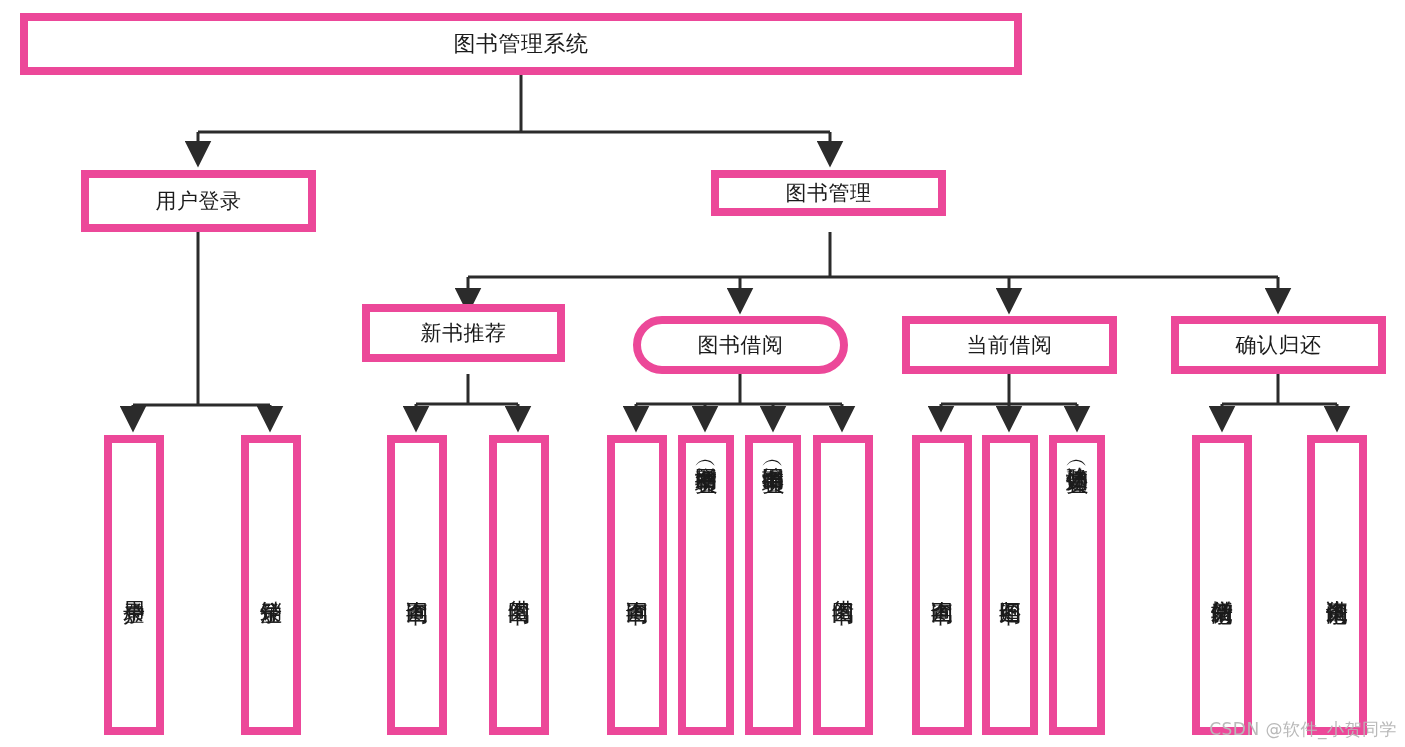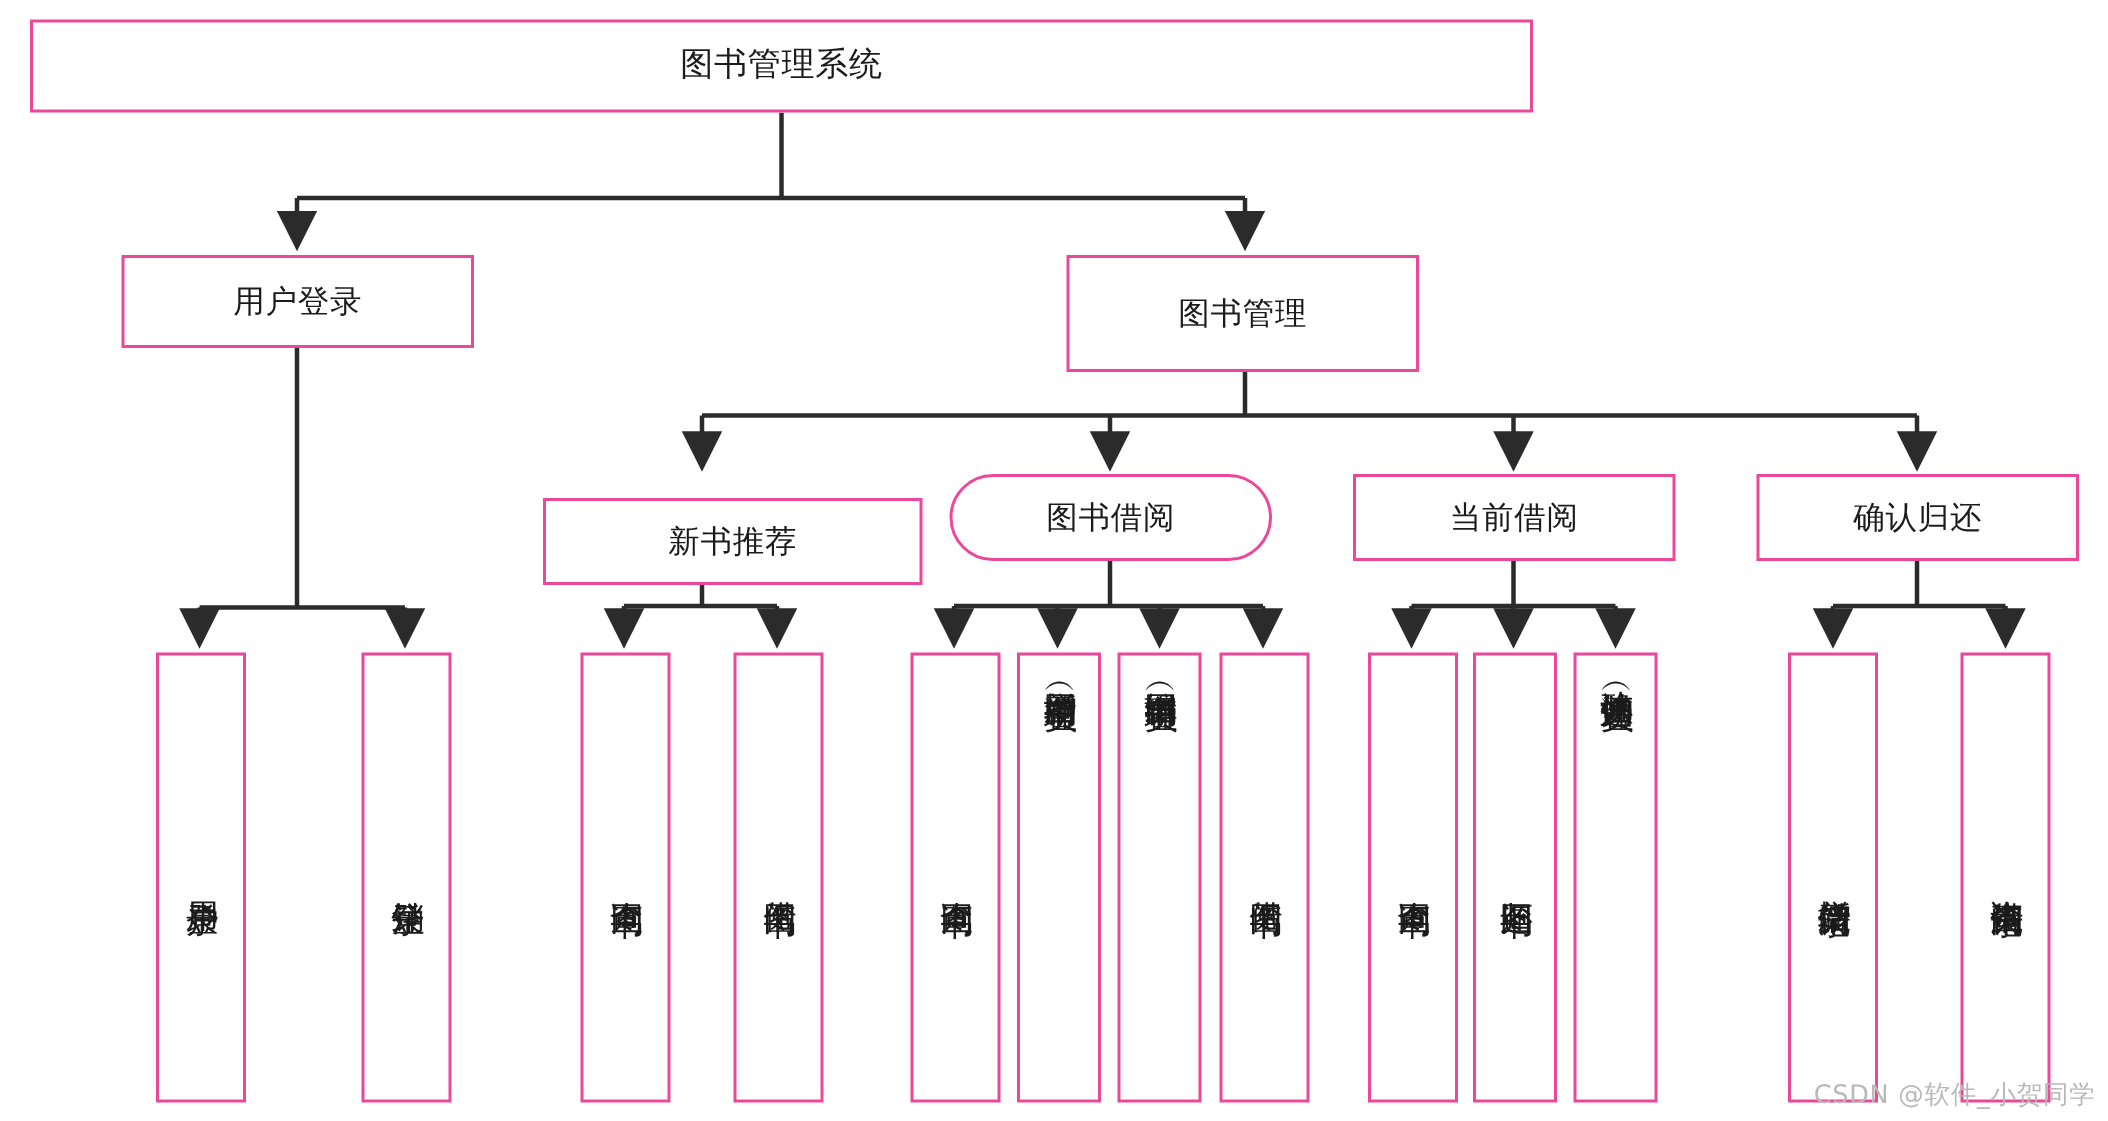--- a/index.html
+++ b/index.html
@@ -23,21 +23,21 @@
     left: 0;
     top: 0;
     width: 1405px;
     height: 747px;
     pointer-events: none;
   }
   .node {
     position: absolute;
     box-sizing: border-box;
     background: #ffffff;
-    border: 2px solid #ec4899;
+    border: 8px solid #ec4899;
     display: flex;
     align-items: center;
     justify-content: center;
     overflow: hidden;
   }
   .node .label {
     color: #1b1b1b;
     font-family: "DejaVu Sans", "Liberation Sans", sans-serif;
     line-height: 1.15;
     white-space: nowrap;
@@ -134,25 +134,25 @@
   </svg>
 
   <div class="node horizontal root" style="left:20px; top:13px; width:1002px; height:62px;">
     <span class="label">图书管理系统</span>
   </div>
 
   <div class="node horizontal" style="left:81px; top:170px; width:235px; height:62px;">
     <span class="label">用户登录</span>
   </div>
 
-  <div class="node horizontal" style="left:711px; top:170px; width:235px; height:78px;">
+  <div class="node horizontal" style="left:711px; top:170px; width:235px; height:46px;">
     <span class="label">图书管理</span>
   </div>
 
-  <div class="node horizontal" style="left:362px; top:332px; width:253px; height:58px;align-items:center;">
+  <div class="node horizontal" style="left:362px; top:304px; width:203px; height:58px;align-items:center;">
     <span class="label">新书推荐</span>
   </div>
 
   <div class="node horizontal" style="left:633px; top:316px; width:215px; height:58px;border-radius:29px;">
     <span class="label">图书借阅</span>
   </div>
 
   <div class="node horizontal" style="left:902px; top:316px; width:215px; height:58px;">
     <span class="label">当前借阅</span>
   </div>

